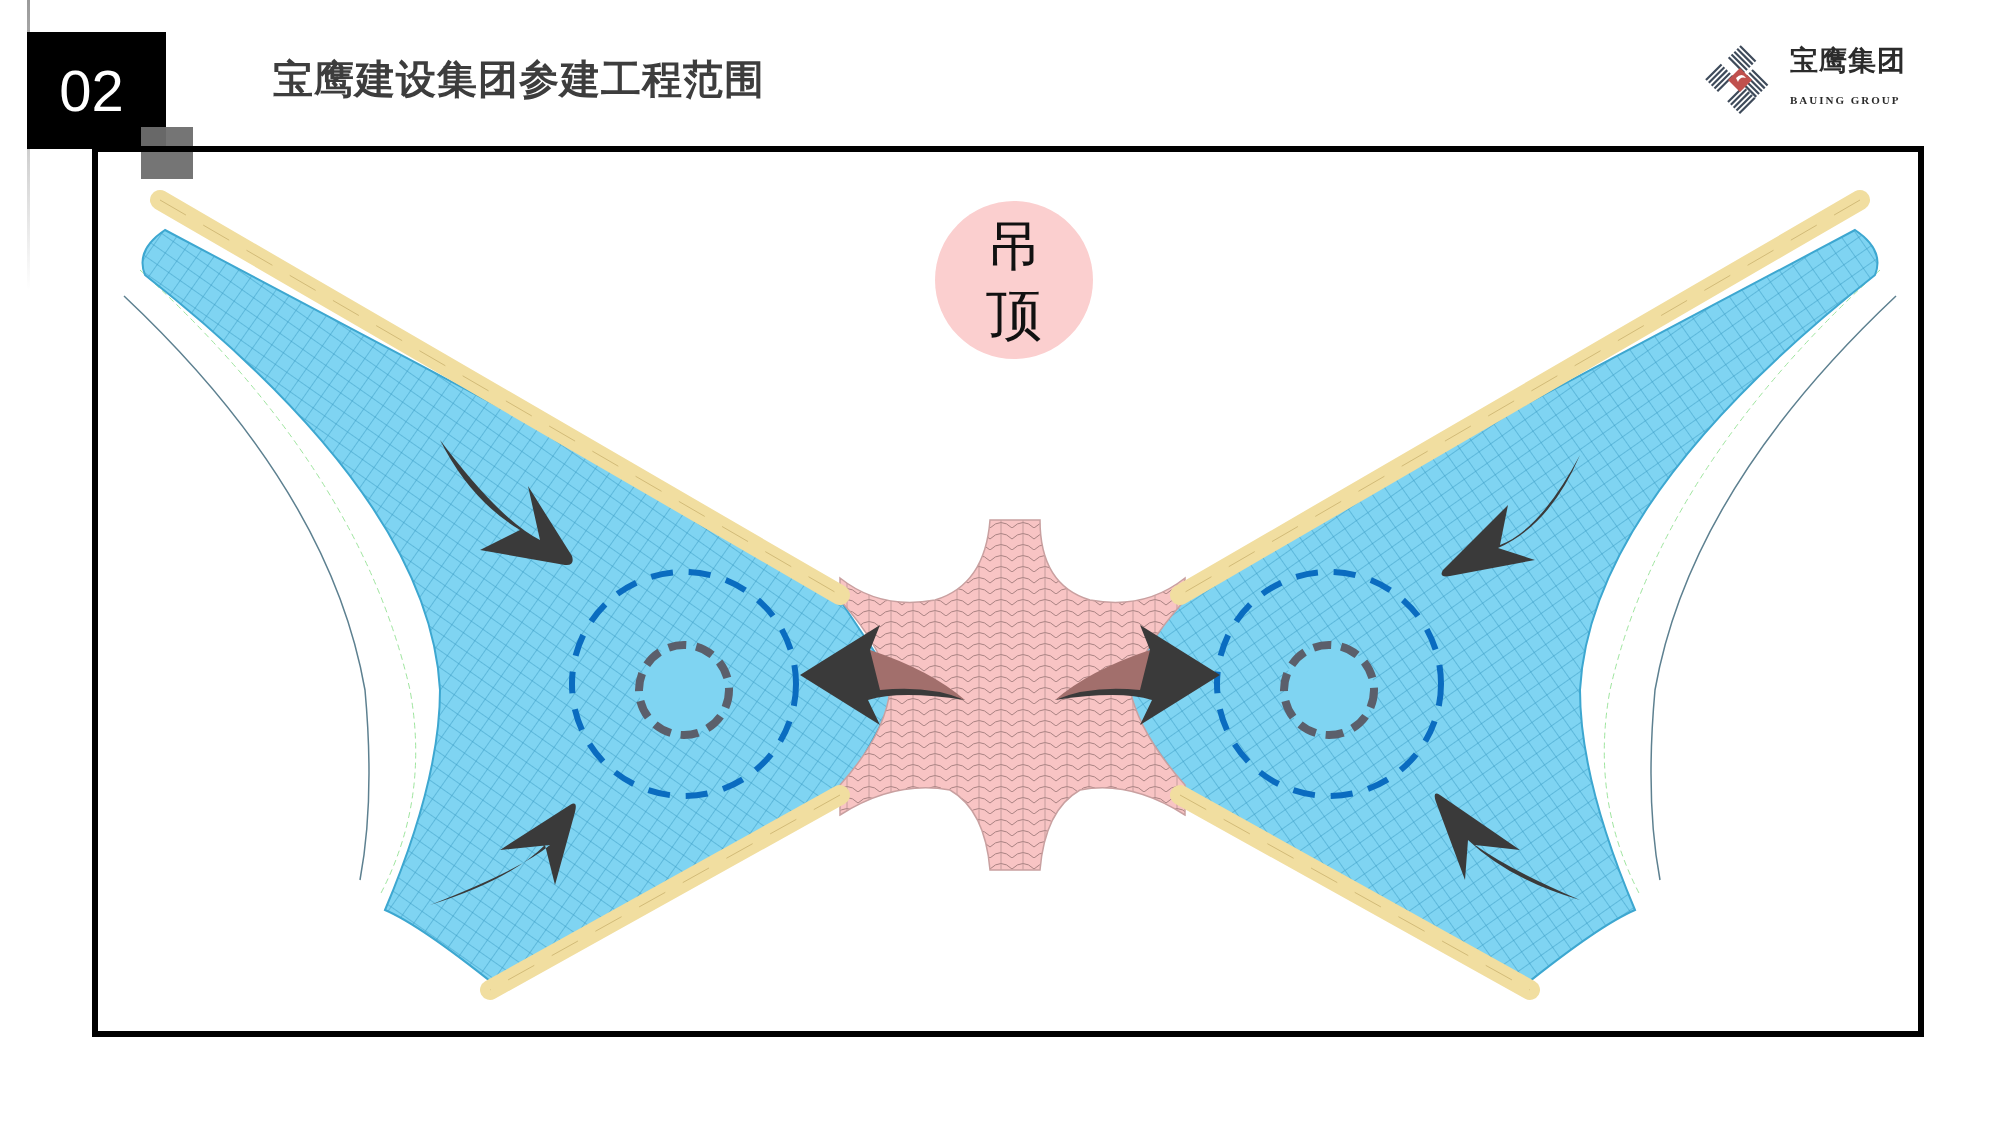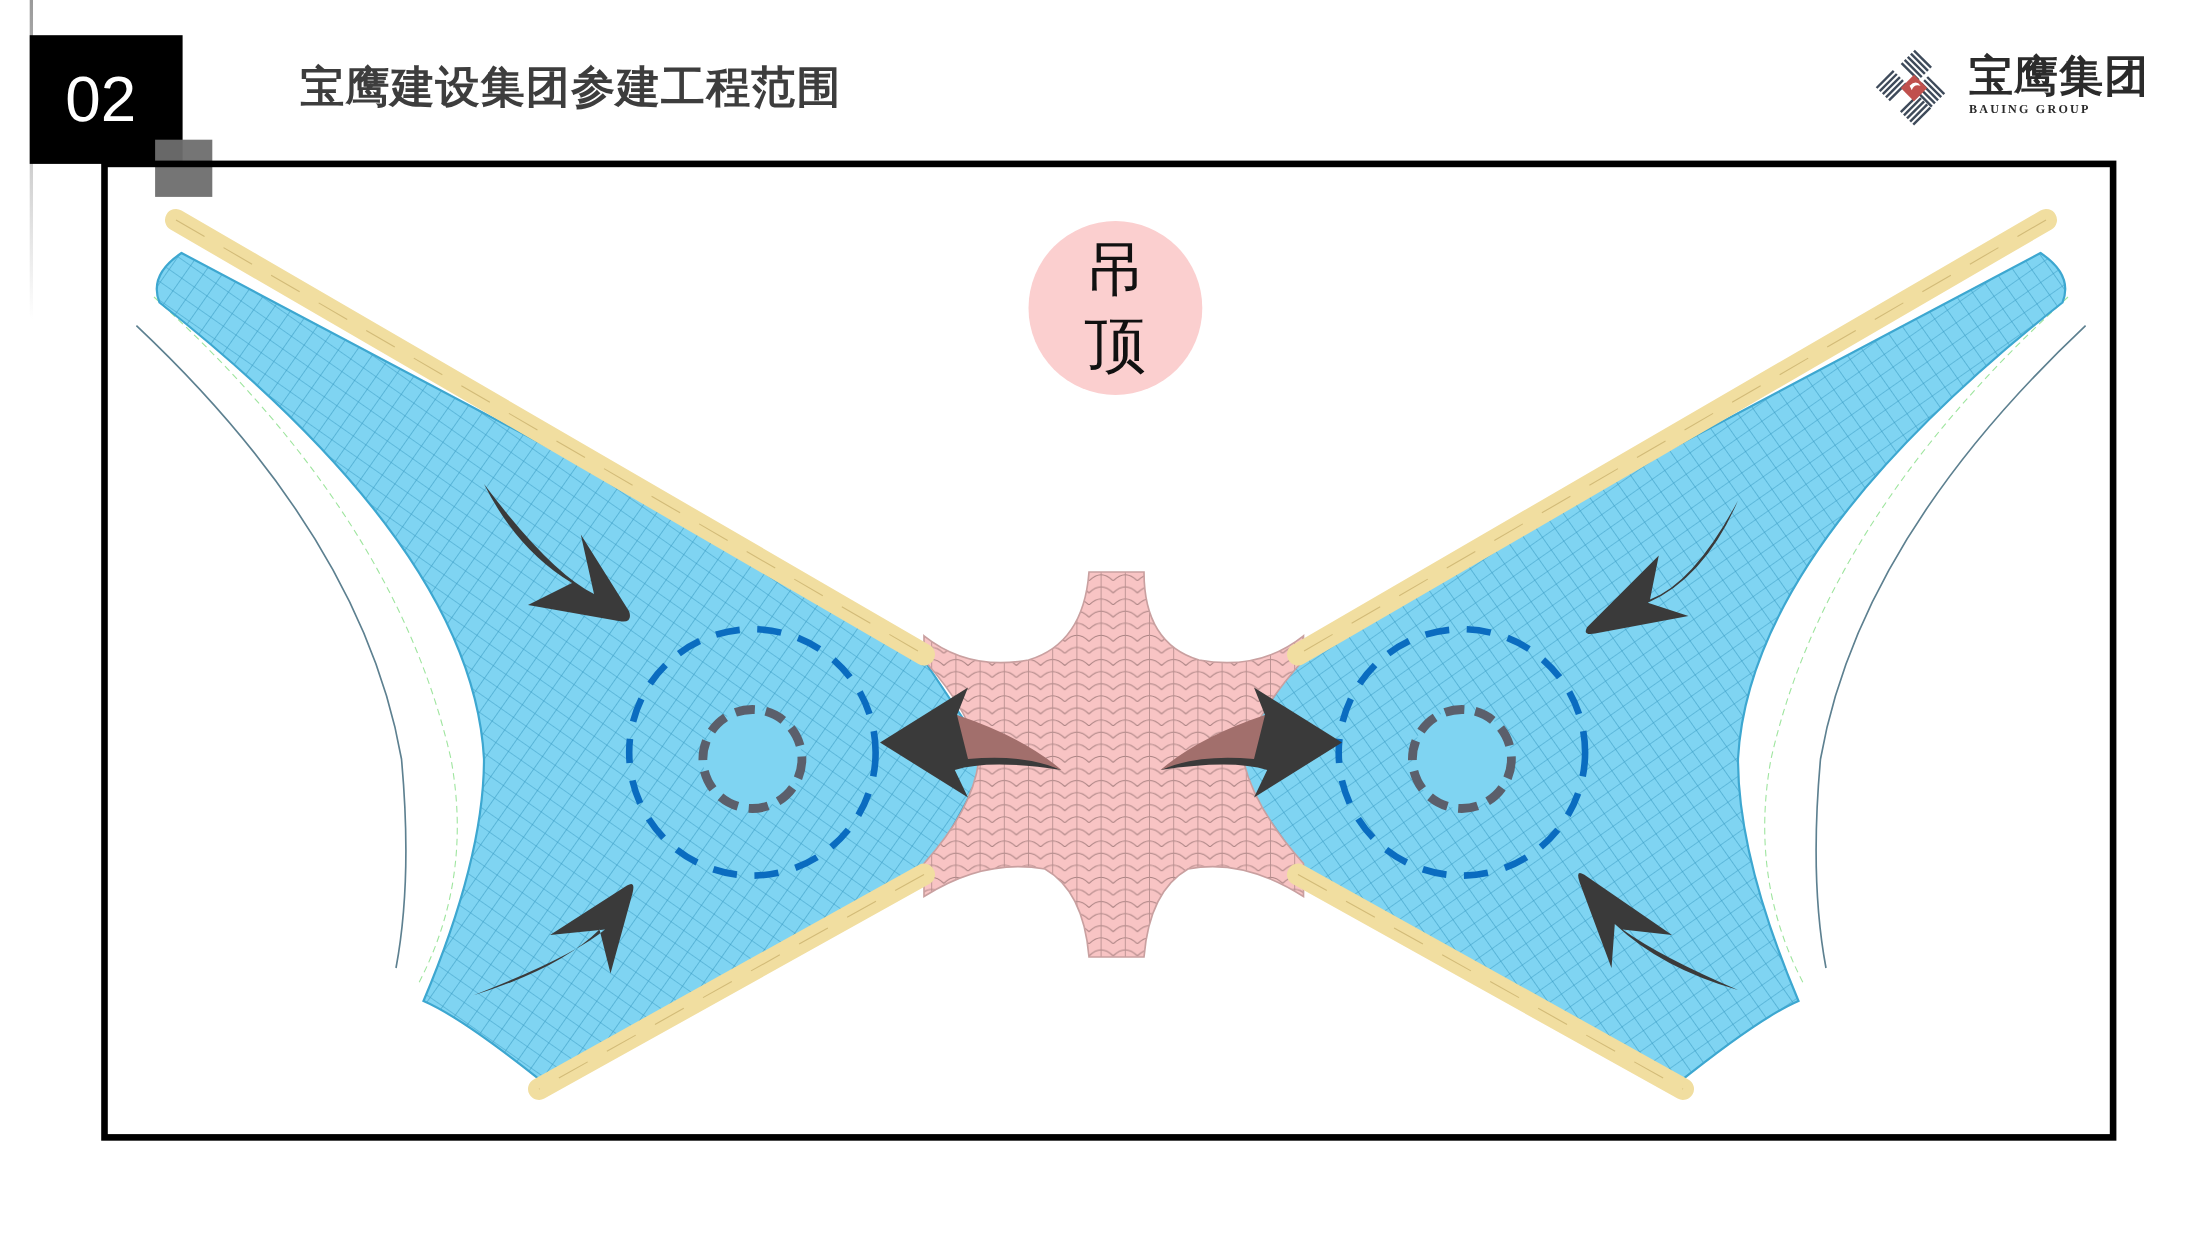--- a/index.html
+++ b/index.html
@@ -3,21 +3,21 @@
 <meta charset="utf-8">
 <style>
   html,body{margin:0;padding:0;background:#fff;}
   body{width:2000px;height:1125px;position:relative;overflow:hidden;font-family:"DejaVu Sans",sans-serif;}
   .side-line{position:absolute;left:27px;top:0;width:3px;height:290px;background:linear-gradient(#9a9a9a,#fff);}
   .num-box{position:absolute;left:27px;top:32px;width:139px;height:117px;background:#000000;color:#fff;font-family:"Liberation Sans",sans-serif;font-size:58px;display:flex;align-items:center;justify-content:center;}
   .num-box span{margin-left:-10px;}
   .accent-square{position:absolute;left:141px;top:127px;width:52px;height:52px;background:#6e6e6e;opacity:.95;}
   .title{position:absolute;left:225px;top:52px;font-size:40px;font-weight:bold;color:#3d3d3d;letter-spacing:1px;font-family:"DejaVu Sans",sans-serif;margin-left:48px;}
   .logo{position:absolute;left:1700px;top:40px;width:270px;height:80px;}
-  .logo-cn{position:absolute;left:90px;top:2px;font-size:40px;font-weight:bold;color:#2b2b2b;letter-spacing:1px;font-family:"DejaVu Sans",sans-serif;}
+  .logo-cn{position:absolute;left:90px;top:2px;font-size:28px;font-weight:bold;color:#2b2b2b;letter-spacing:1px;font-family:"DejaVu Sans",sans-serif;}
   .logo-en{position:absolute;left:90px;top:54px;font-size:11px;font-weight:bold;color:#2b2b2b;letter-spacing:2px;font-family:"Liberation Serif",serif;}
   .frame{position:absolute;left:92px;top:146px;width:1832px;height:891px;border:6px solid #000;box-sizing:border-box;}
   .diagram{position:absolute;left:0;top:0;}
   .badge{position:absolute;left:935px;top:201px;width:158px;height:158px;border-radius:50%;background:#fbcfcf;display:flex;flex-direction:column;align-items:center;justify-content:center;font-size:56px;line-height:70px;color:#111;}
 </style>
 </head>
 <body>
 
 <div class="side-line"></div>
 <div class="num-box">

